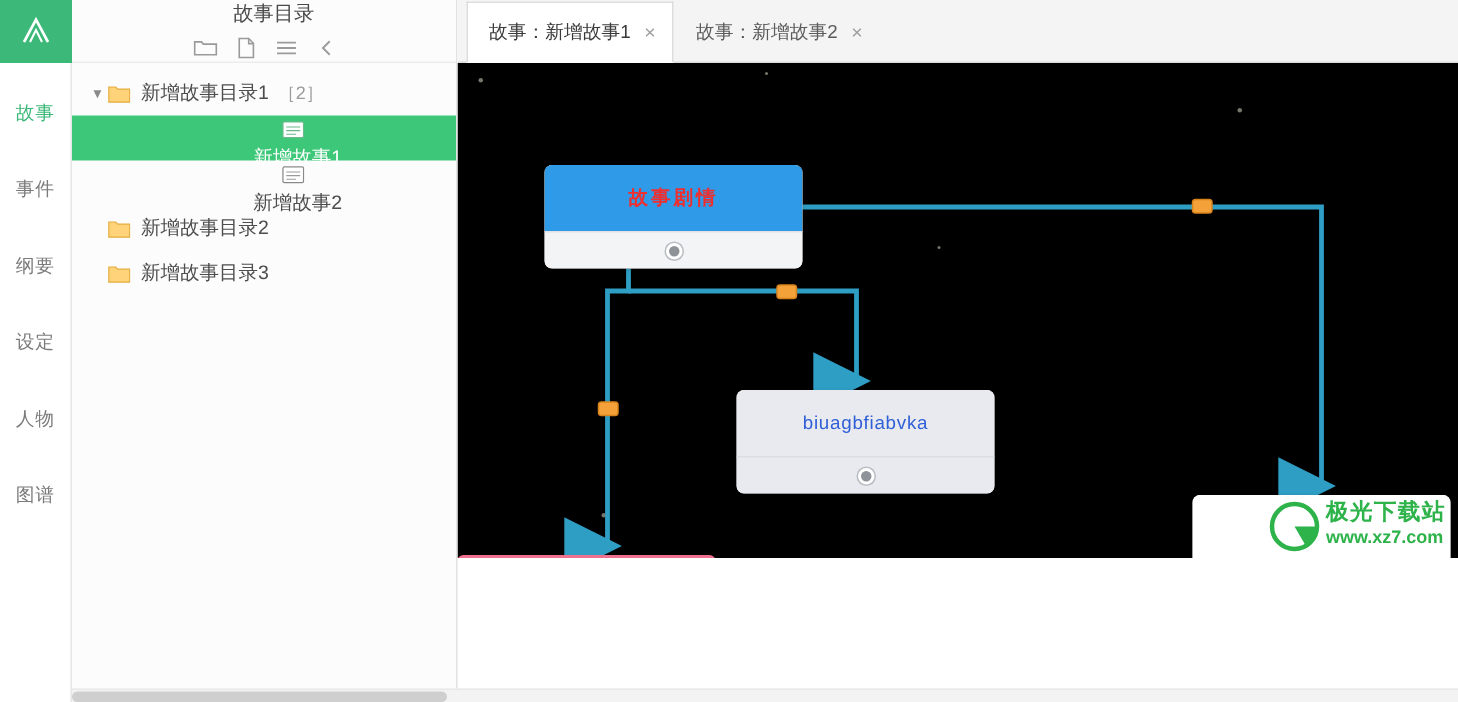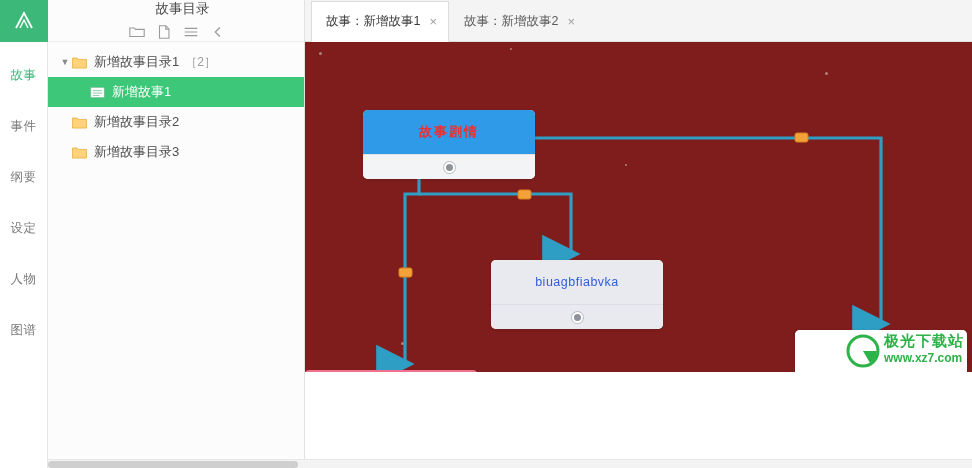--- a/index.html
+++ b/index.html
@@ -91,21 +91,21 @@
     user-select: none;
   }
   .tnode .caret {
     width: 14px; text-align: center; color: #8a8a8a; font-size: 9px;
     flex: 0 0 14px;
   }
   .tnode .tico { width: 19px; flex: 0 0 19px; display: flex; align-items: center; }
   .tnode .tlabel { padding-left: 3px; white-space: nowrap; }
   .tnode .tcount { padding-left: 6px; color: #9b9b9b; font-size: 12px; }
   .tnode.level1 { padding-left: 10px; }
-  .tnode.level2 { padding-left: 42px; }
+  .tnode.level2 { padding-left: 42px; flex-direction: column; }
   .tnode.selected {
     background: #3cc878;
     color: #ffffff;
   }
   .tnode.selected .tlabel { color: #ffffff; }
 
   
   .main {
     flex: 1 1 auto;
     height: 372px;
@@ -145,21 +145,21 @@
     margin-left: 9px;
     font-size: 13px;
     color: #9e9e9e;
     line-height: 1;
   }
 
   .canvas {
     position: absolute;
     left: 0; top: 42px;
     right: 0; bottom: 0;
-    background: #7f1d1d;
+    background: #000000;
     overflow: hidden;
   }
   .canvas svg.wires { position: absolute; left: 0; top: 0; }
 
   .speck { position: absolute; border-radius: 50%; background: #d8d3c2; opacity: .55; }
 
   
   .node {
     position: absolute;
     border-radius: 5px;
@@ -301,20 +301,29 @@
       <div class="tnode level2 selected">
         <span class="tico">
           <svg width="15" height="13" viewBox="0 0 16 14">
               <rect x="0.6" y="1.4" width="14.8" height="11.2" rx="1" fill="#ffffff" stroke="#6ab98a" stroke-width="0.9"></rect>
               <path d="M3 5h10M3 7.6h10M3 10.2h7" stroke="#6ab98a" stroke-width="0.8"></path>
             </svg>
         </span>
         <span class="tlabel">新增故事1</span>
       </div>
 
+      <div class="tnode level2">
+        <span class="tico">
+          <svg width="15" height="13" viewBox="0 0 16 14">
+              <rect x="0.6" y="1.4" width="14.8" height="11.2" rx="1" fill="#ffffff" stroke="#8a8a8a" stroke-width="0.9"></rect>
+              <path d="M3 5h10M3 7.6h10M3 10.2h7" stroke="#9a9a9a" stroke-width="0.8"></path>
+            </svg>
+        </span>
+        <span class="tlabel">新增故事2</span>
+      </div>
 
       <div class="tnode level1">
         <span class="caret"></span>
         <span class="tico">
           <svg width="15" height="13" viewBox="0 0 16 14">
               <path d="M0.5 2.2h5l1.3 1.5H15.5V13H0.5z" fill="#ffd37a" stroke="#e3ab3a" stroke-width="0.8"></path>
             </svg>
         </span>
         <span class="tlabel">新增故事目录2</span>
       </div>

